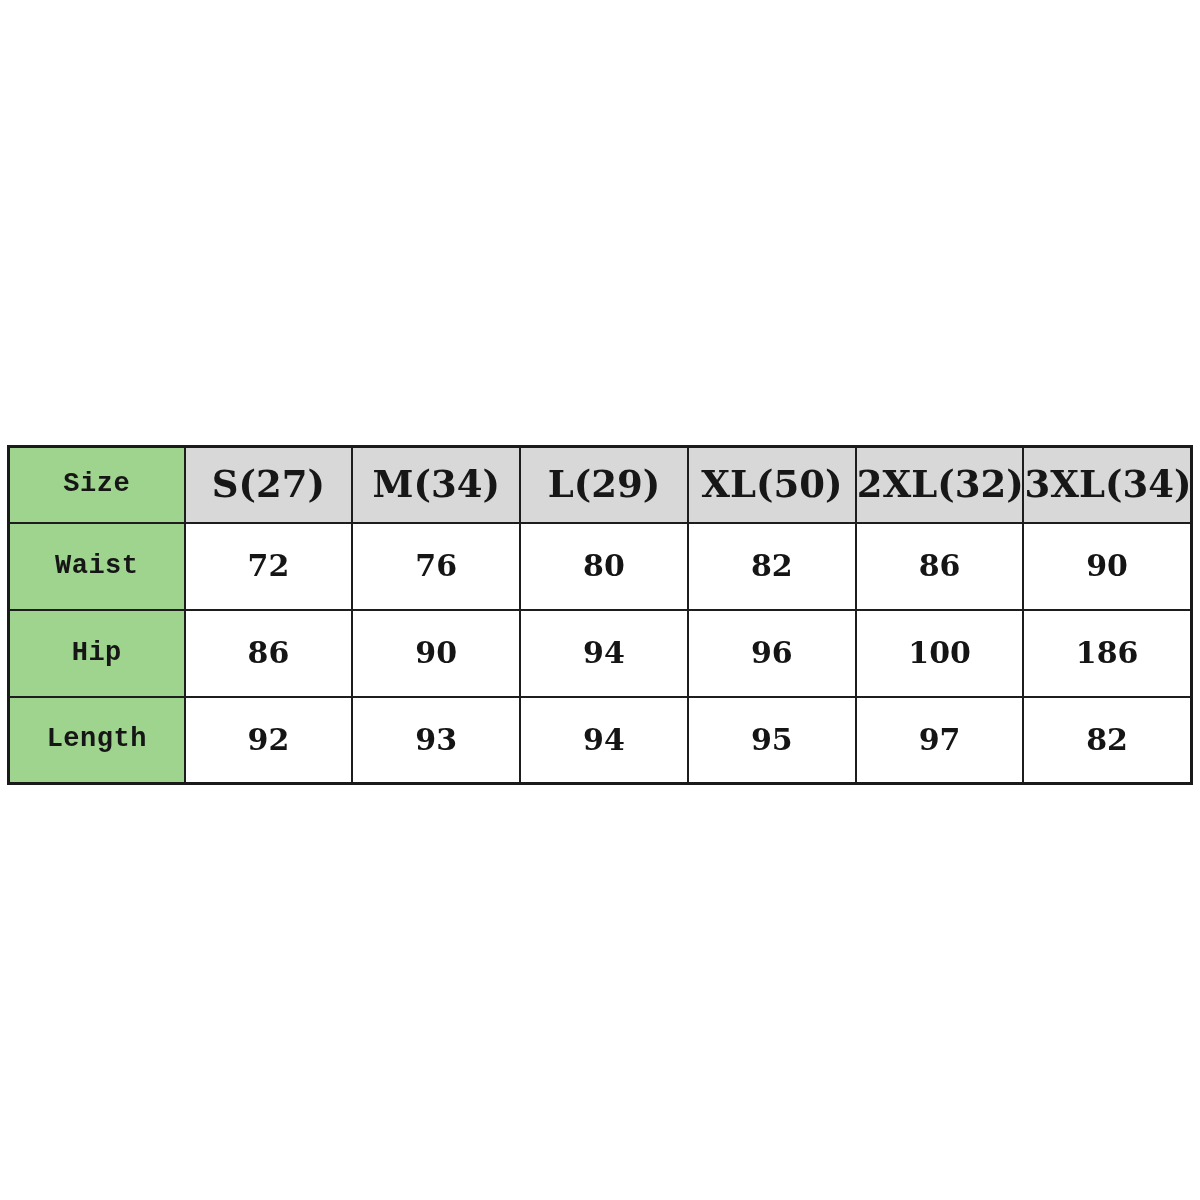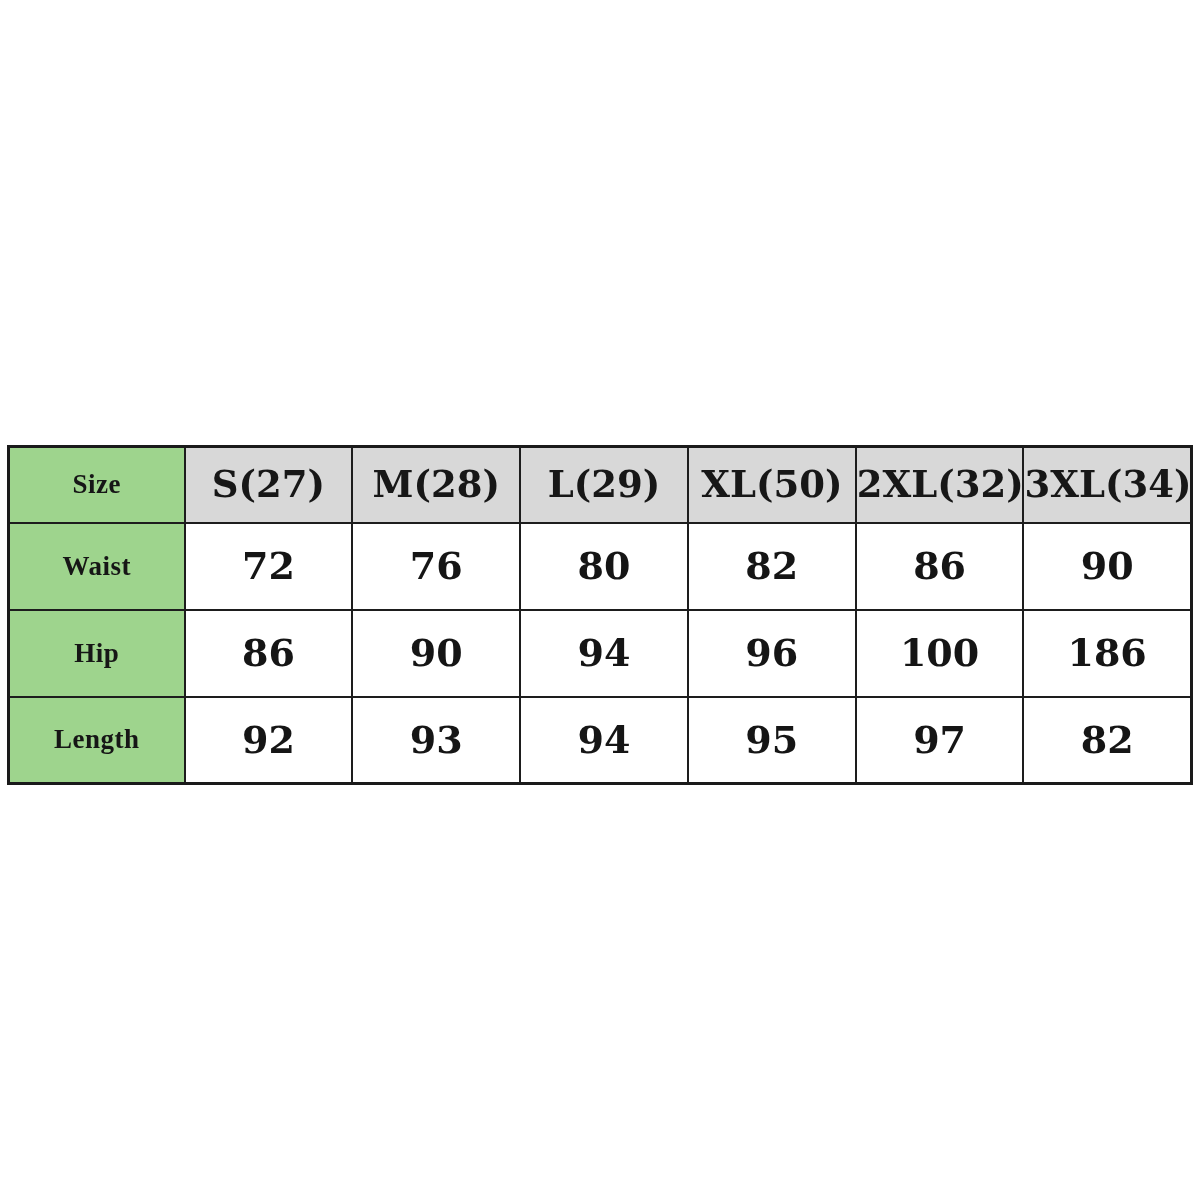--- a/index.html
+++ b/index.html
@@ -50,41 +50,41 @@
     padding: 0;
     line-height: 1;
   }
 
   
   col.label-col  { width: 176px; }
   col.data-col   { width: 167.8px; }
 
   td.row-label {
     background: #9ED48D;
-    font-family: Liberation Serif, serif;
+    font-family: Liberation Mono, monospace;
     font-weight: bold;
     font-size: 27px;
     color: #161616;
     letter-spacing: 0.5px;
   }
 
   td.col-head {
     background: #D8D8D8;
     font-family: "DejaVu Serif", serif;
     font-weight: bold;
     font-size: 37px;
     color: #171717;
     letter-spacing: 0px;
   }
 
   td.data-cell {
     background: #ffffff;
     font-family: "DejaVu Serif", serif;
     font-weight: bold;
-    font-size: 38px;
+    font-size: 30px;
     color: #151515;
   }
 
   
   tr.head-row  { height: 76px; }
   tr.data-row  { height: 87px; }
 </style>
 </head>
 <body>
 
@@ -101,21 +101,21 @@
         <col class="data-col">
         <col class="data-col">
         <col class="data-col">
       </colgroup>
 
       <tbody>
 
         <tr class="head-row">
           <td class="row-label">Size</td>
           <td class="col-head">S(27)</td>
-          <td class="col-head">M(28)</td>
+          <td class="col-head">M(34)</td>
           <td class="col-head">L(29)</td>
           <td class="col-head">XL(50)</td>
           <td class="col-head">2XL(32)</td>
           <td class="col-head">3XL(34)</td>
         </tr>
 
         <tr class="data-row">
           <td class="row-label">Waist</td>
           <td class="data-cell">72</td>
           <td class="data-cell">76</td>

